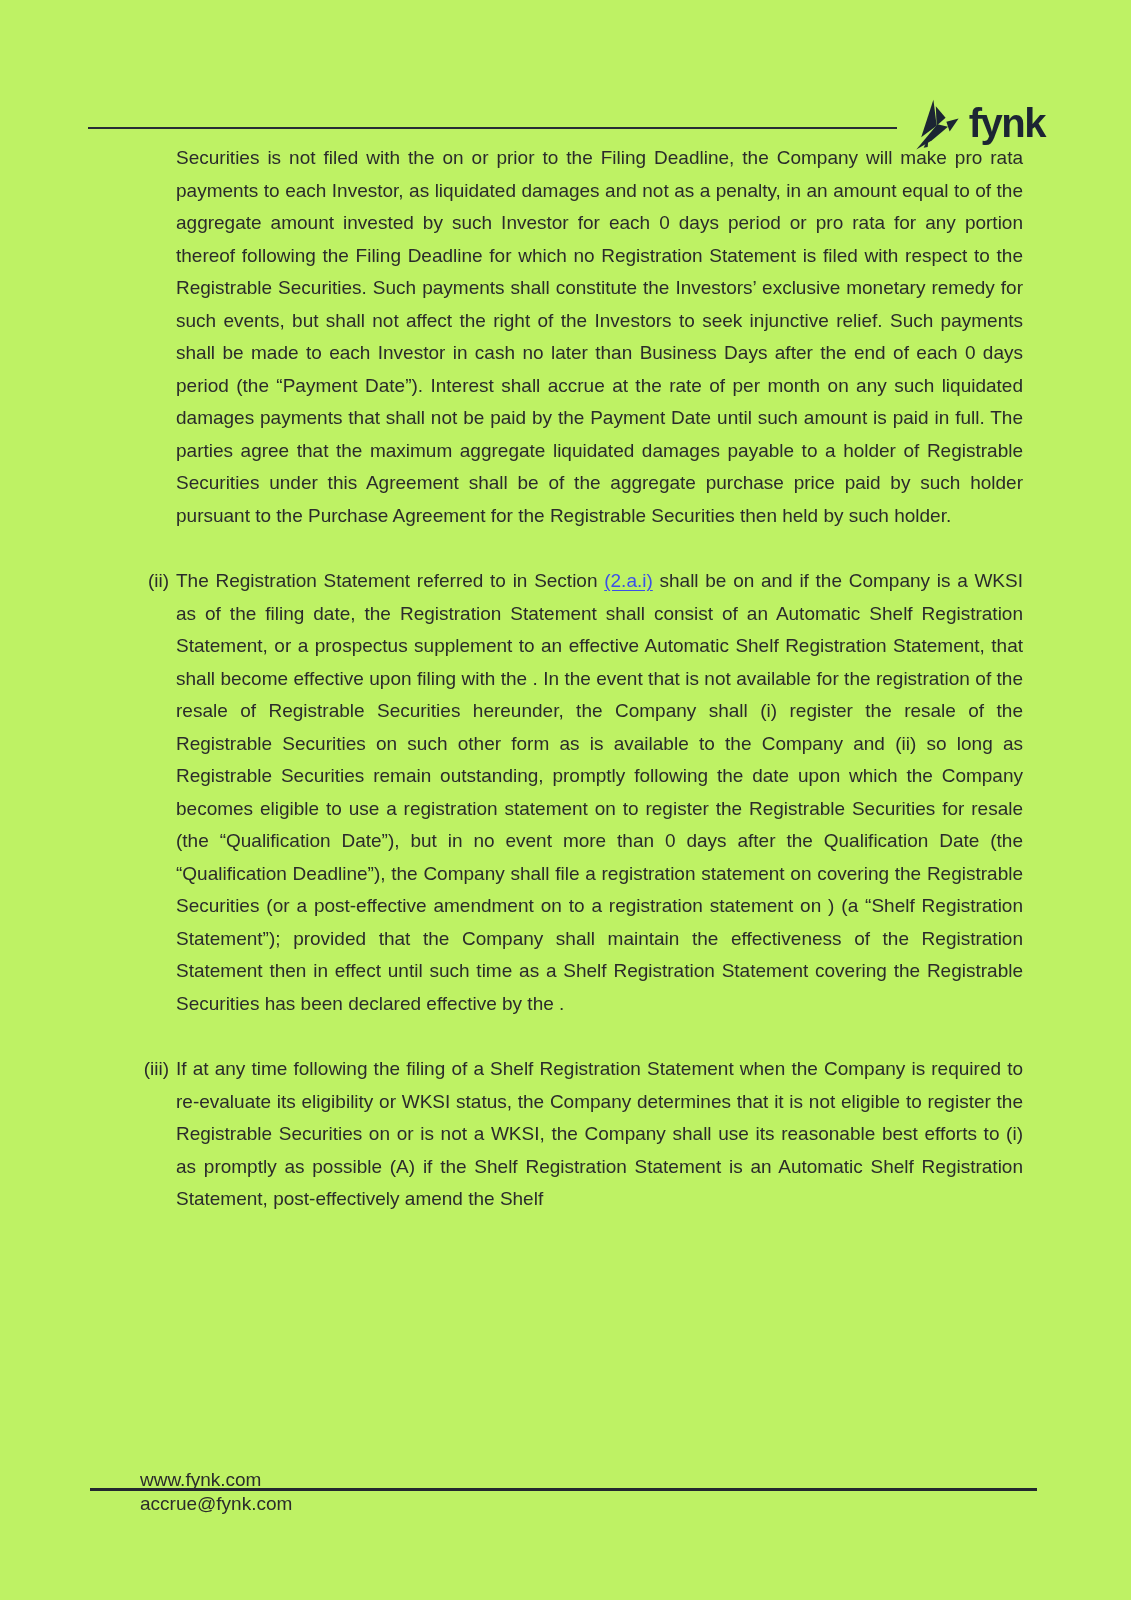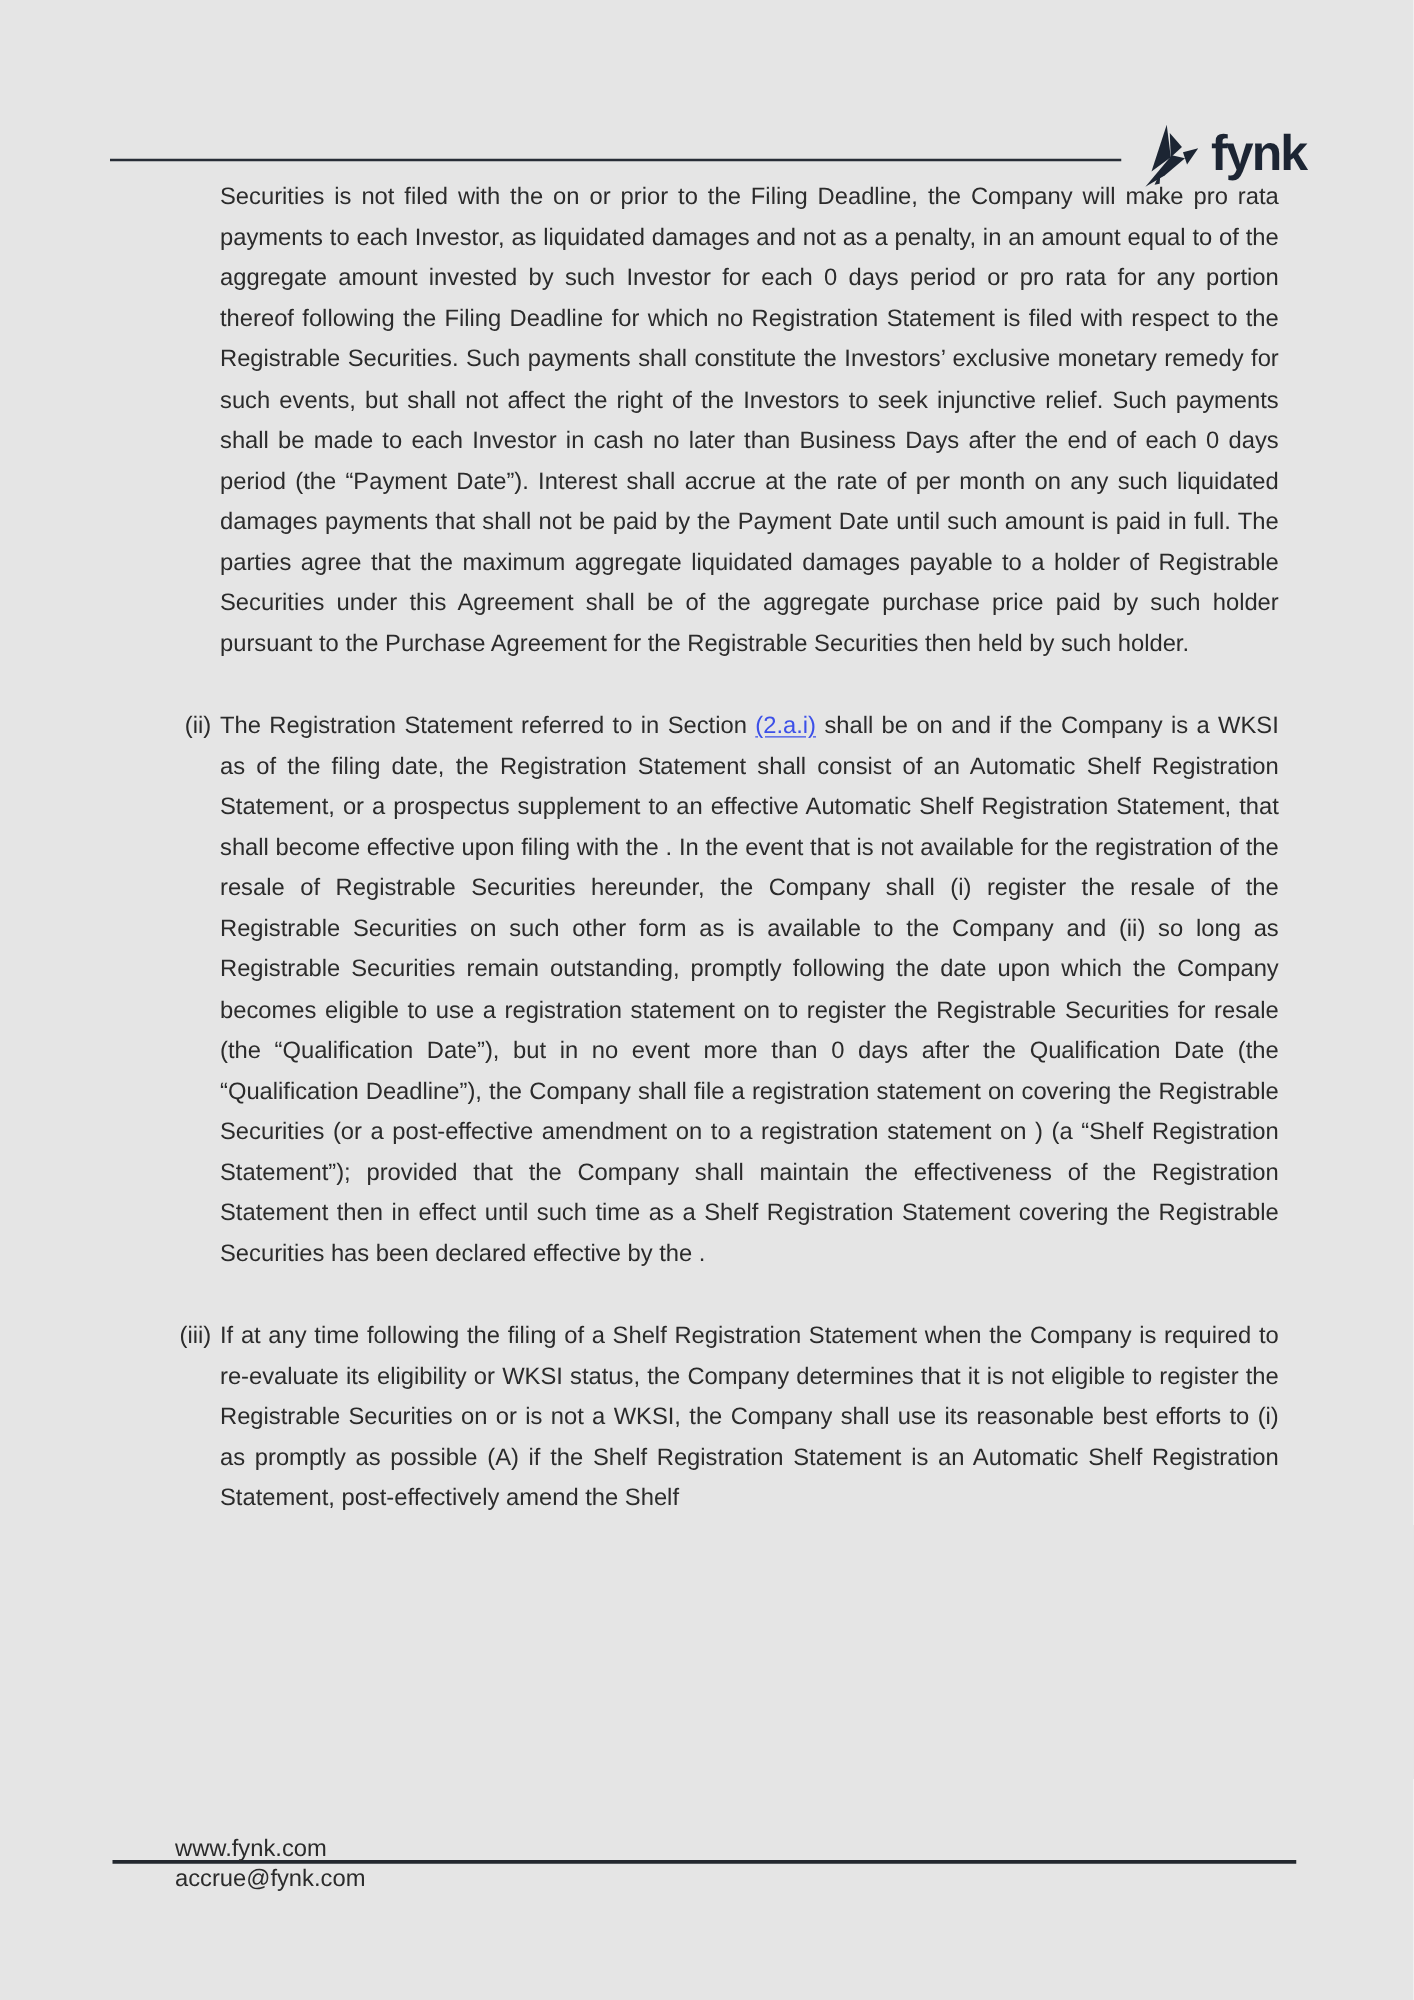--- a/index.html
+++ b/index.html
@@ -4,21 +4,21 @@
 <style>
   html, body {
     margin: 0;
     padding: 0;
     background: #ffffff;
   }
   .page {
     position: relative;
     width: 1131px;
     height: 1600px;
-    background: #e5e5e5;
+    background: #bef264;
     overflow: hidden;
     font-family: "Liberation Sans", "DejaVu Sans", sans-serif;
   }
 
   
   .header-rule {
     position: absolute;
     left: 88px;
     top: 127px;
     width: 809px;

